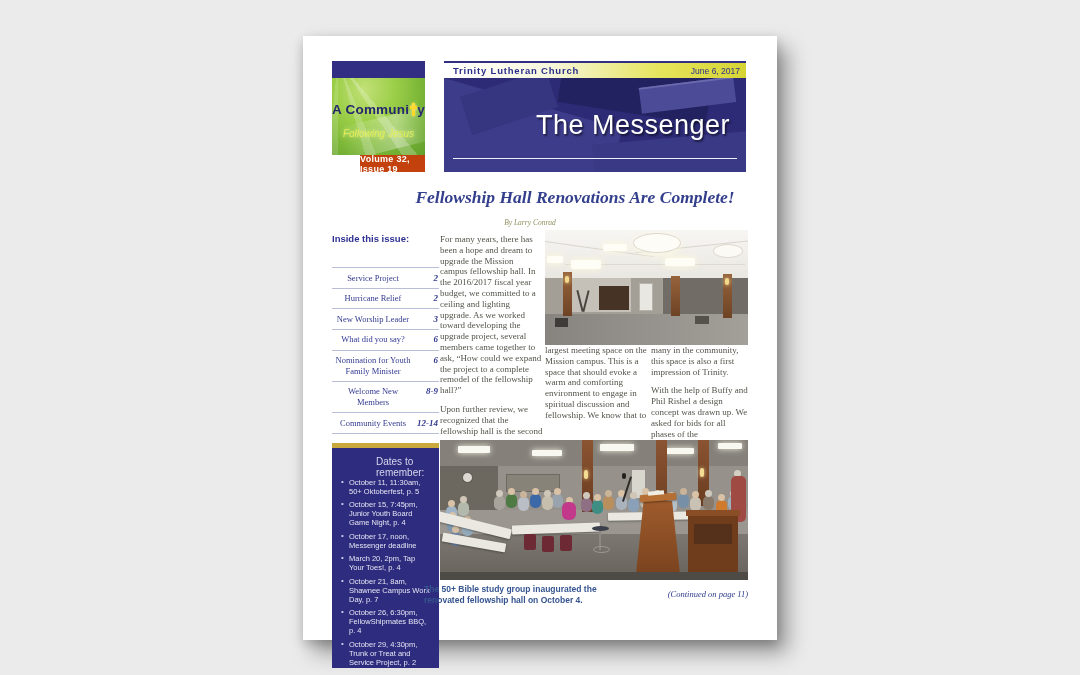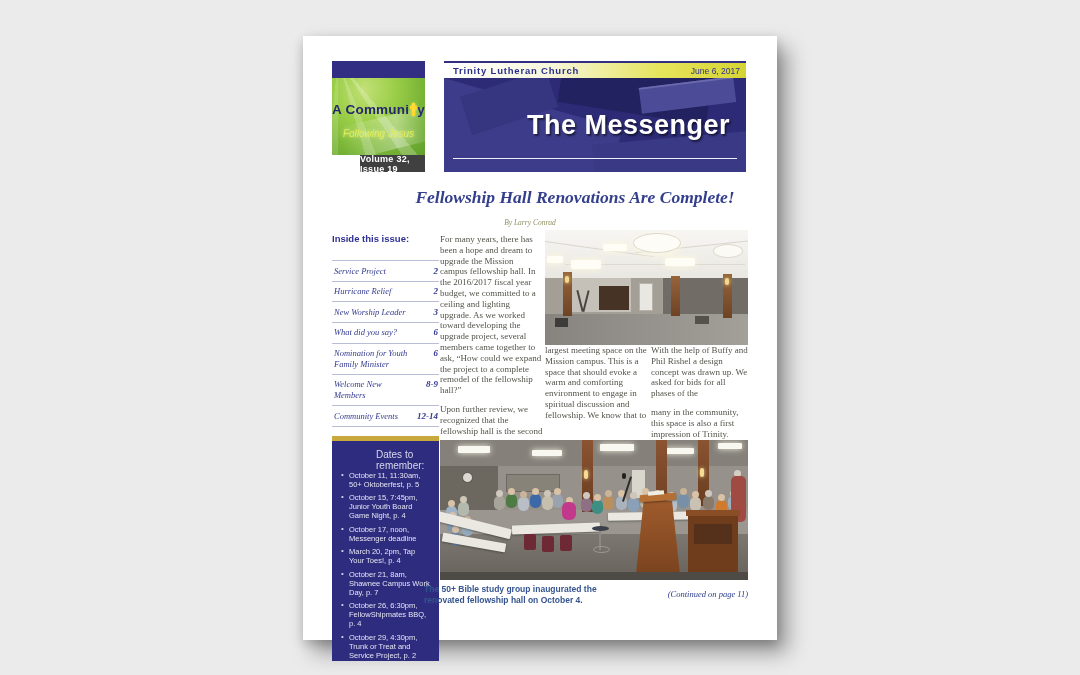--- a/index.html
+++ b/index.html
@@ -37,64 +37,64 @@
   }
   .logo-cross{position:relative;display:inline-block;width:8px;height:13px;vertical-align:-2px;}
   .logo-cross::before{content:"";position:absolute;left:3px;top:0;width:2.5px;height:13px;background:#ffd92a;box-shadow:0 0 3px rgba(255,240,150,.9);}
   .logo-cross::after{content:"";position:absolute;left:.5px;top:3px;width:7.5px;height:2.5px;background:#ffd92a;box-shadow:0 0 3px rgba(255,240,150,.9);}
   .logo-line2{
     position:absolute;left:0;right:0;top:50px;text-align:center;
     color:#e4ec58;font-size:10px;font-style:italic;
     text-shadow:0 0 4px rgba(240,255,160,.9);
   }
   .logo-volume{
-    height:17px;background:#404040;color:#ffffff;font-weight:bold;font-size:9px;
+    height:17px;background:#c2410c;color:#ffffff;font-weight:bold;font-size:9px;
     display:flex;align-items:center;justify-content:center;letter-spacing:.3px;margin-left:28px;
   }
   .masthead-right{position:absolute;left:112px;top:0;width:302px;height:132px;}
   .mast-strip{
     height:15px;border-top:2px solid #312e84;
     background:linear-gradient(to right,#ffffff 0%,#f6f6dd 35%,#e6e45a 72%,#d6d434 100%);
     display:flex;align-items:center;justify-content:space-between;
   }
   .church-name{color:#2b2f8c;font-weight:bold;font-size:9.5px;letter-spacing:.8px;padding-left:9px;}
   .issue-date{color:#2b2f8c;font-size:8.5px;padding-right:6px;}
   .banner{position:relative;height:94px;background:#2d2b76;overflow:hidden;}
   .bshape{position:absolute;}
   .b1{left:-30px;top:22px;width:200px;height:90px;background:#3d3c8a;transform:rotate(16deg);}
   .b2{left:118px;top:-34px;width:150px;height:70px;background:#232260;transform:rotate(9deg);}
   .b3{left:196px;top:4px;width:95px;height:24px;background:#4c4b97;transform:rotate(-7deg);border-top:2px solid #6a69ad;}
   .b5{left:20px;top:4px;width:90px;height:40px;background:#36357f;transform:rotate(-18deg);}
   .b6{left:150px;top:58px;width:200px;height:50px;background:#3a3986;transform:rotate(-5deg);}
   .banner-title{
-    position:absolute;right:16px;top:32px;color:#ffffff;font-weight:bold;font-size:27px;
+    position:absolute;right:16px;top:32px;color:#ffffff;font-weight:normal;font-size:27px;
     letter-spacing:.5px;text-shadow:1.5px 1.5px 2px rgba(0,0,0,.55);text-align:center;
   }
   .banner-rule{position:absolute;left:9px;right:9px;bottom:13px;height:1.5px;background:rgba(255,255,255,.92);}
   
   .article-title{
     position:absolute;left:100px;right:30px;top:151px;text-align:center;
     font-family:"Liberation Serif",serif;font-style:italic;font-weight:bold;
     font-size:17.5px;color:#333f8c;
   }
   .article-byline{
     position:absolute;left:100px;right:120px;top:182px;text-align:center;
     font-family:"Liberation Serif",serif;font-style:italic;font-size:7.5px;color:#8f9060;
   }
   
   .sidebar{position:absolute;left:29px;top:197px;width:107px;}
-  .toc-heading{color:#2e3192;font-weight:bold;font-size:9.5px;margin-bottom:16px;}
+  .toc-heading{color:#2e3192;font-weight:bold;font-size:9.5px;margin-bottom:23px;}
   .toc-table{border-top:1px solid #b9bdd6;}
   .toc-row{
     display:flex;justify-content:space-between;align-items:flex-start;
     border-bottom:1px solid #b9bdd6;padding:4.5px 1px 4.5px 2px;
   }
   .toc-label{
-    font-family:"Liberation Serif",serif;font-style:italic;font-size:8.5px;color:#333a8e;
-    width:78px;line-height:1.25;
+    font-family:"Liberation Serif",serif;font-size:8.5px;color:#333a8e;
+    width:78px;line-height:1.25;text-align:center;
   }
   .toc-page{
     font-family:"Liberation Serif",serif;font-style:italic;font-weight:bold;
     font-size:9px;color:#333a8e;text-align:right;
   }
   .gold-divider{height:5px;background:#c9a83e;margin-top:9px;}
   .dates-panel{
     background:#2e2c7e;height:207px;padding:8px 7px 5px 8px;overflow:hidden;
   }
   .dates-heading{color:#d6d7ee;font-size:10px;padding-left:36px;}
@@ -309,22 +309,22 @@
   </div>
 
   <div class="bodycol col1">
     <p>For many years, there has been a hope and dream to upgrade the Mission campus fellowship hall. In the 2016/2017 fiscal year budget, we committed to a ceiling and lighting upgrade. As we worked toward developing the upgrade project, several members came together to ask, “How could we expand the project to a complete remodel of the fellowship hall?”</p>
     <p>Upon further review, we recognized that the fellowship hall is the second</p>
   </div>
   <div class="bodycol col2">
     <p>largest meeting space on the Mission campus. This is a space that should evoke a warm and comforting environment to engage in spiritual discussion and fellowship. We know that to</p>
   </div>
   <div class="bodycol col3">
+    <p>many in the community, this space is also a first impression of Trinity.</p>
     <p>With the help of Buffy and Phil Rishel a design concept was drawn up. We asked for bids for all phases of the</p>
-    <p>many in the community, this space is also a first impression of Trinity.</p>
   </div>
 
   <div class="photo photo1">
     <div class="ps p1-ceiling"></div>
     <div class="ps p1-beam1"></div>
     <div class="ps p1-beam2"></div>
     <div class="ps p1-beam3"></div>
     <div class="ps p1-light p1-l1"></div>
     <div class="ps p1-light p1-l2"></div>
     <div class="ps p1-light p1-l3"></div>

